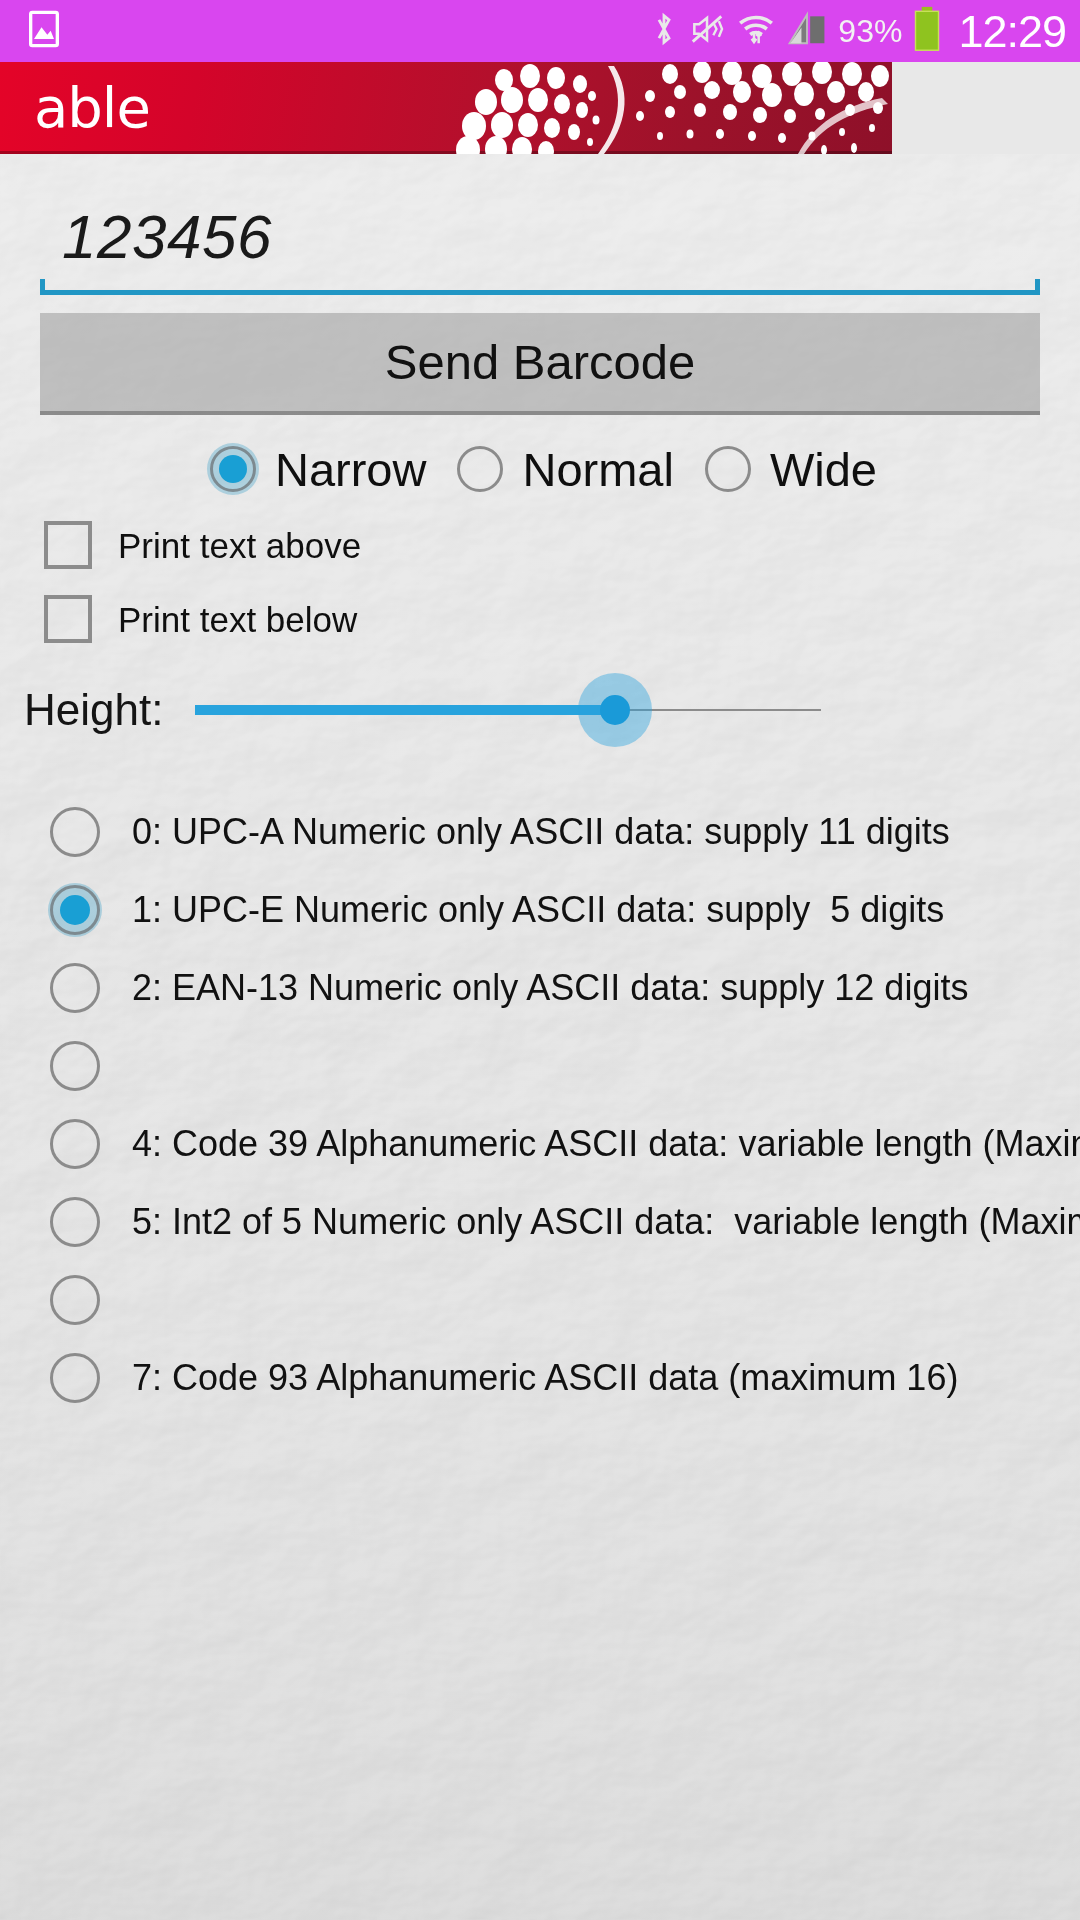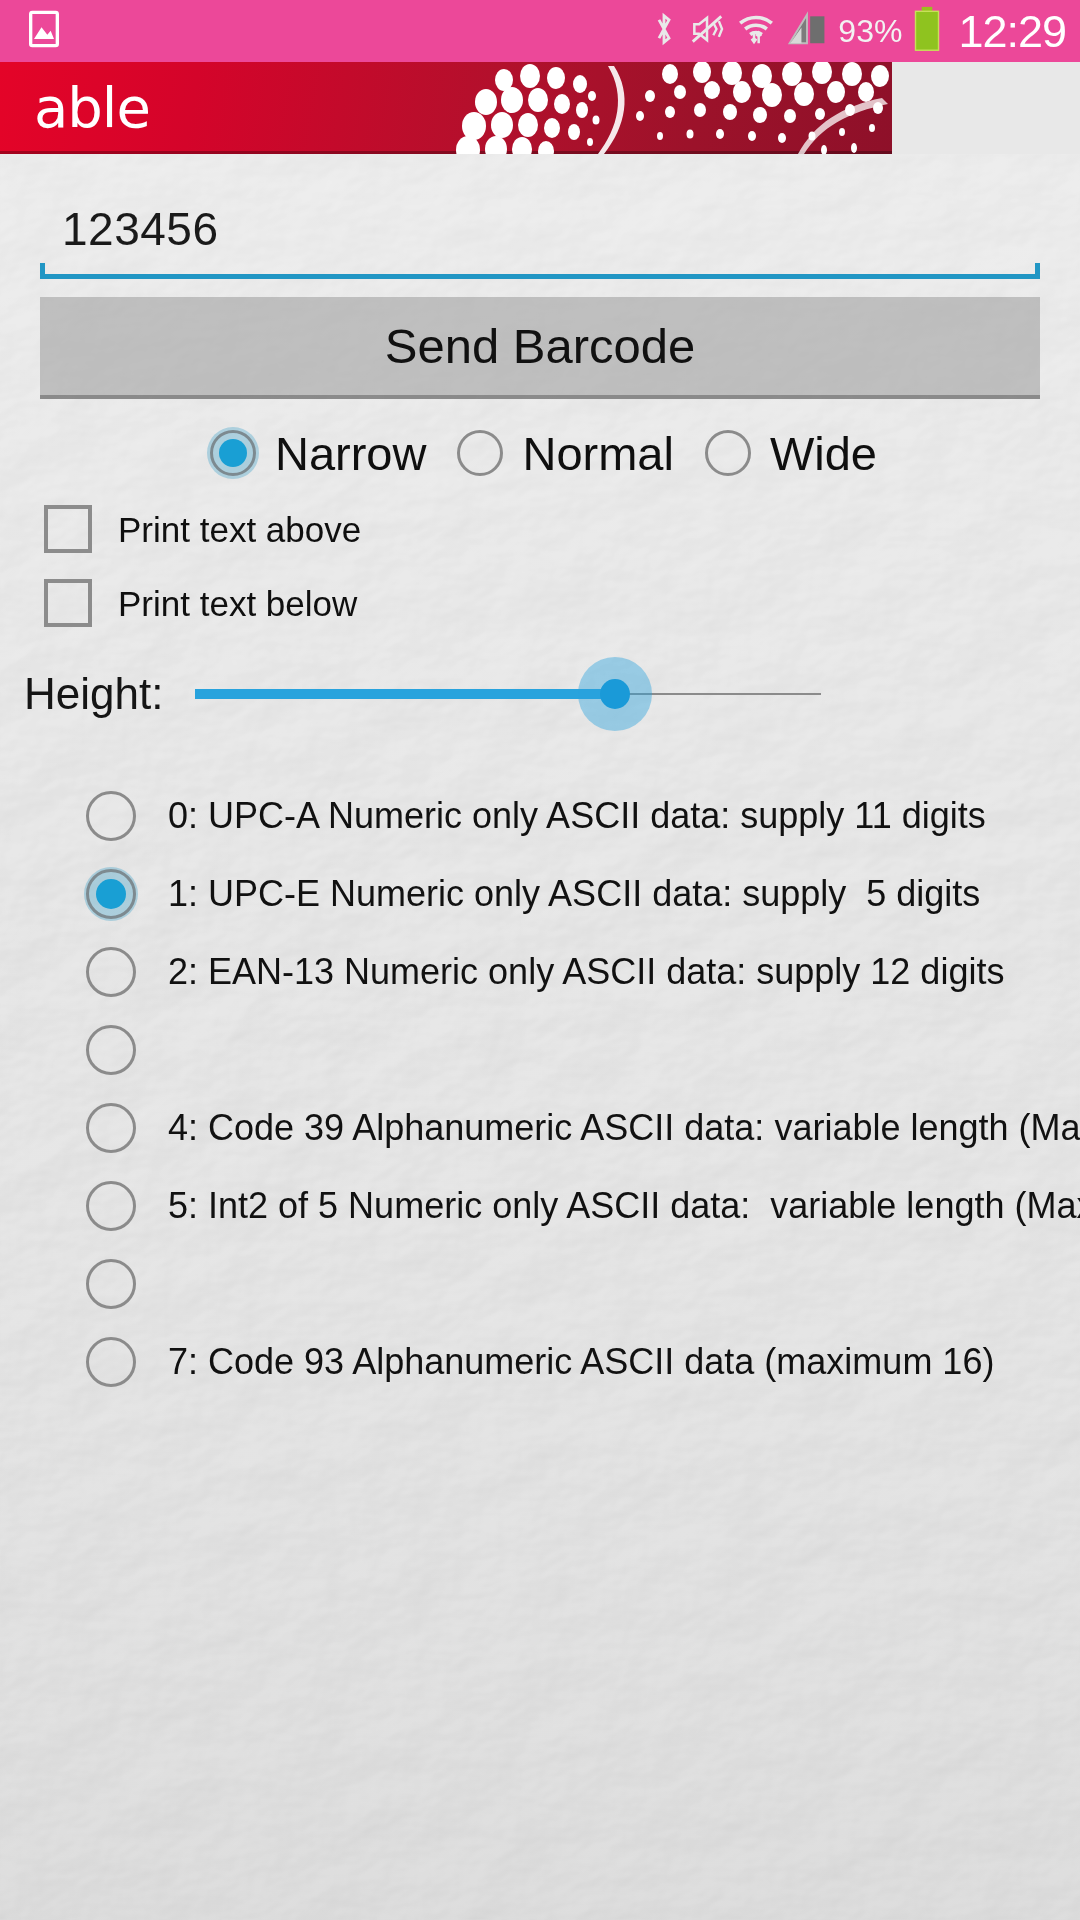--- a/index.html
+++ b/index.html
@@ -13,21 +13,21 @@
 
   body {
     background: #e8e8e8;
   }
 
   
   .status-bar {
     position: relative;
     width: 1080px;
     height: 62px;
-    background: #ec4899;
+    background: #d946ef;
     display: flex;
     align-items: center;
     padding: 0 14px 0 24px;
   }
   .status-left { display: flex; align-items: center; }
   .status-right {
     margin-left: auto;
     display: flex;
     align-items: center;
     gap: 10px;
@@ -106,25 +106,26 @@
     z-index: 2;
     padding: 0;
   }
 
   
   .field-wrap {
     margin: 52px 40px 0 40px;
     position: relative;
   }
   .field-value {
-    font-size: 46px;
+    font-size: 62px;
     color: #1a1a1a;
     line-height: 1;
     padding: 0 0 22px 22px;
     letter-spacing: 0.5px;
+    font-style: italic;
   }
   .field-underline {
     height: 5px;
     background: #2196c4;
     position: relative;
   }
   .field-underline::before,
   .field-underline::after {
     content: "";
     position: absolute;
@@ -284,21 +285,20 @@
     left: 50%; top: 50%;
     transform: translate(-50%,-50%);
     width: 30px; height: 30px;
     border-radius: 50%;
     background: #1a9ad8;
   }
 
   
   .type-list {
     margin-top: 46px;
-    margin-left: 36px;
   }
   .type-row {
     display: flex;
     align-items: center;
     height: 78px;
     padding-left: 48px;
     cursor: pointer;
   }
   .type-label {
     font-size: 36px;

